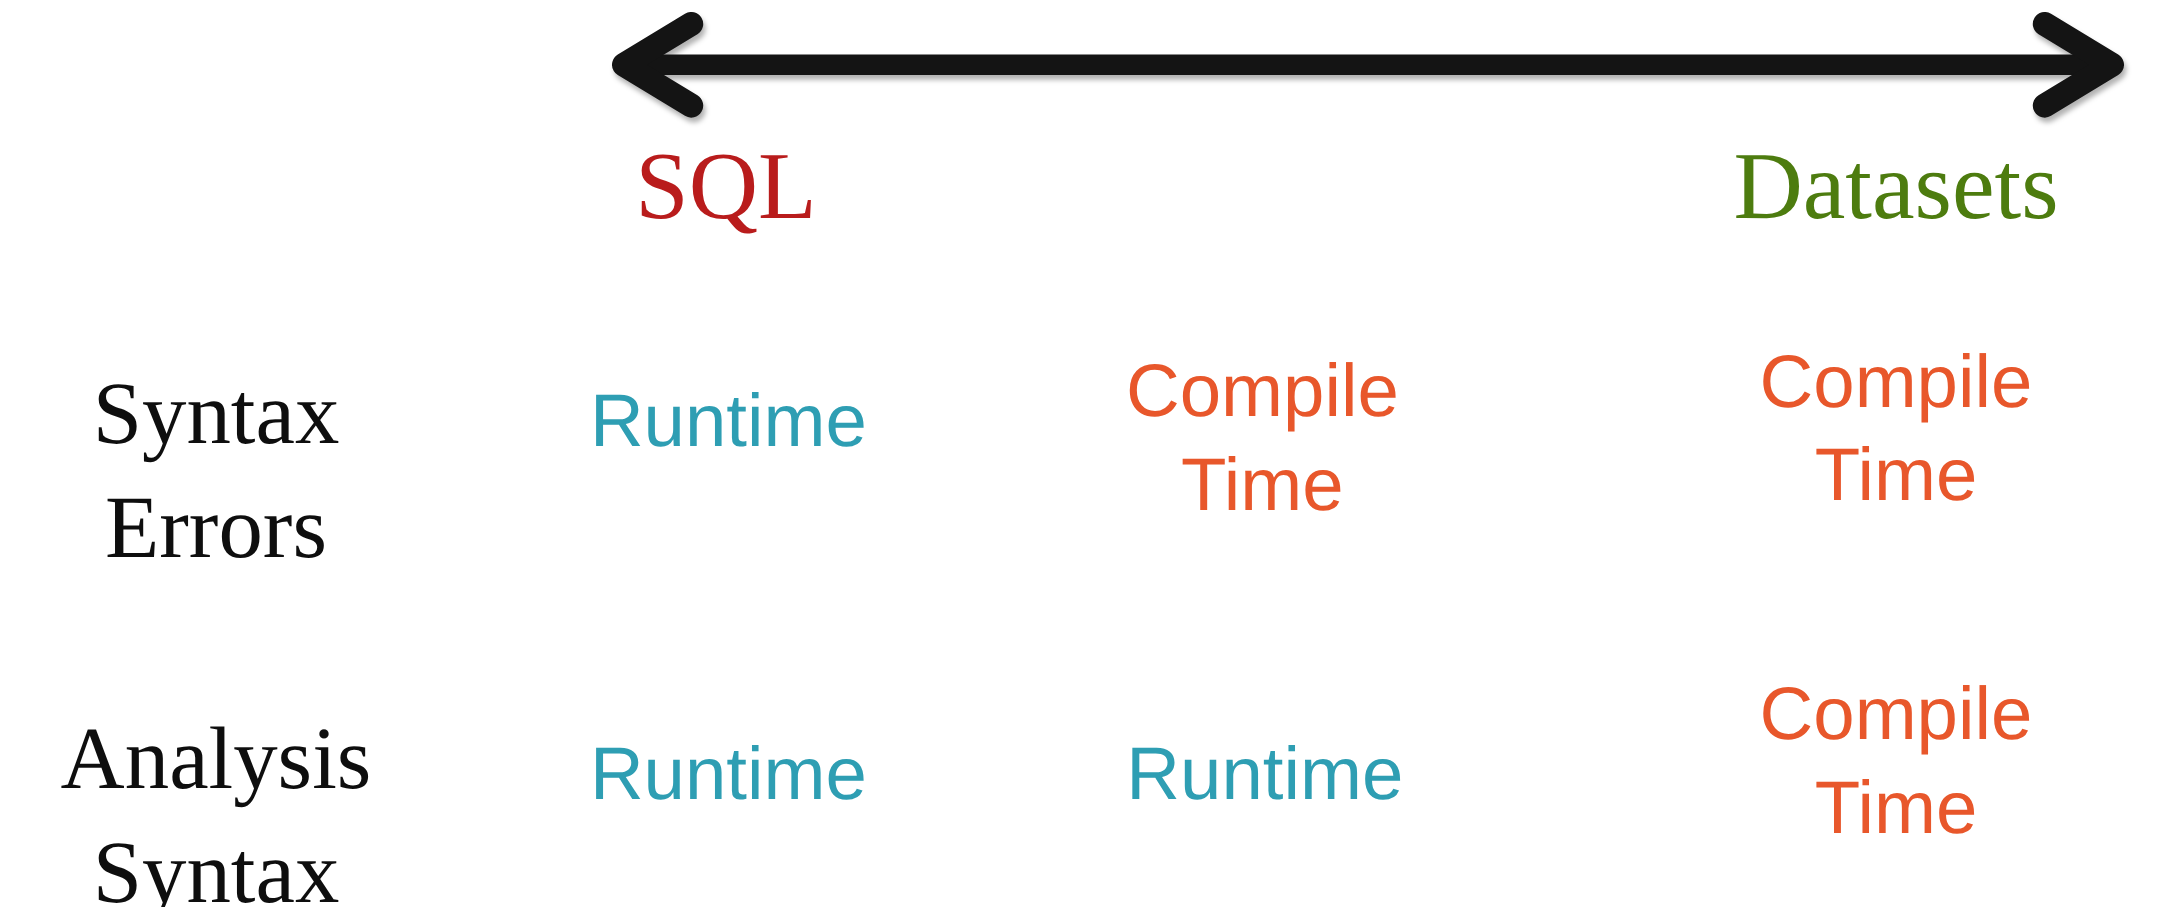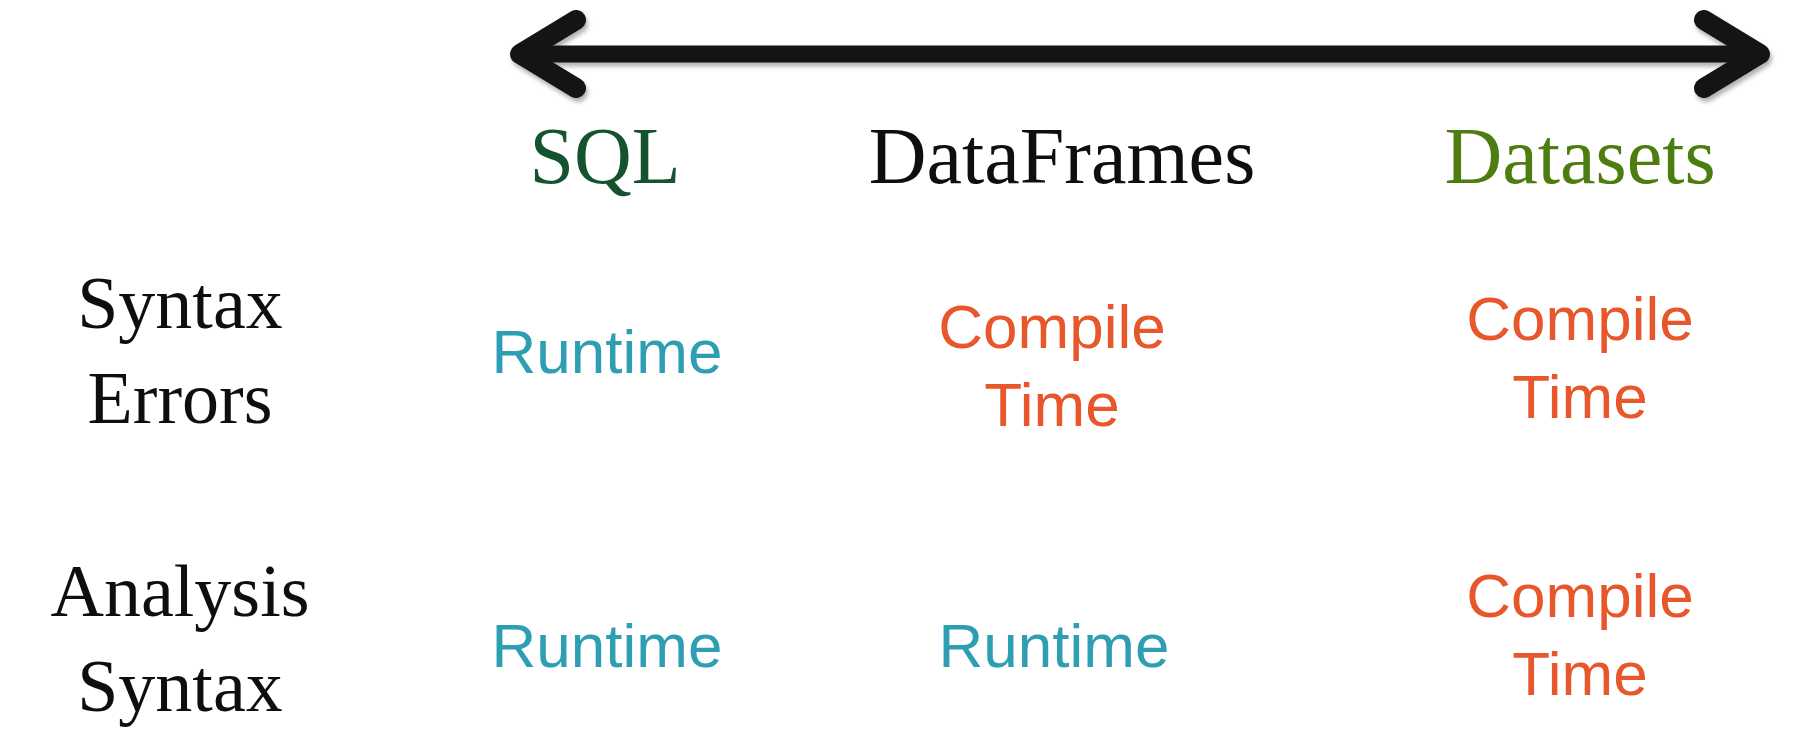--- a/index.html
+++ b/index.html
@@ -31,20 +31,21 @@
     white-space: nowrap;
   }
   .row-label {
     position: absolute;
     left: 0;
     width: 360px;
     text-align: center;
     font-size: 74px;
     line-height: 1.28;
     color: #0e0e0e;
+    margin-top: 42px;
   }
   .cell {
     position: absolute;
     transform: translateX(-50%);
     text-align: center;
     font-family: "Liberation Sans", "DejaVu Sans", sans-serif;
     font-weight: 300;
     font-size: 62px;
     line-height: 1.25;
     white-space: nowrap;
@@ -62,22 +63,21 @@
 <div class="slide">
 
   <svg class="arrow-svg" width="1280" height="96" viewBox="0 0 1280 96">
     <g fill="none" stroke="#141414" style="stroke: rgb(20, 20, 20);">
       <line x1="18" y1="48" x2="1262" y2="48" stroke-width="17"></line>
       <path d="M76,14 L20,48 L76,82" stroke-width="20" stroke-linecap="round" stroke-linejoin="round"></path>
       <path d="M1204,14 L1260,48 L1204,82" stroke-width="20" stroke-linecap="round" stroke-linejoin="round"></path>
     </g>
   </svg>
 
-  <div class="col-header" style="left: 605px; color: #14532d;">SQL</div>
-  <div class="col-header" style="left: 1062px; color: rgb(14, 14, 14);">DataFrames</div>
+  <div class="col-header" style="left: 605px; color: #b91c1c;">SQL</div>
   <div class="col-header" style="left: 1580px; color: #4d7c0f;">Datasets</div>
 
   <div class="row-label" style="top: 256px; color: rgb(14, 14, 14);">Syntax Errors</div>
   <div class="row-label" style="top: 544px; color: rgb(14, 14, 14);">Analysis Syntax</div>
 
   <div class="cell runtime" style="left: 607px; top: 313px; color: rgb(46, 158, 179);">Runtime</div>
   <div class="cell compile wrap" style="left: 1052px; top: 288px; color: rgb(232, 87, 43);">Compile Time</div>
   <div class="cell compile wrap" style="left: 1580px; top: 280px; color: rgb(232, 87, 43);">Compile Time</div>
 
   <div class="cell runtime" style="left: 607px; top: 607px; color: rgb(46, 158, 179);">Runtime</div>

